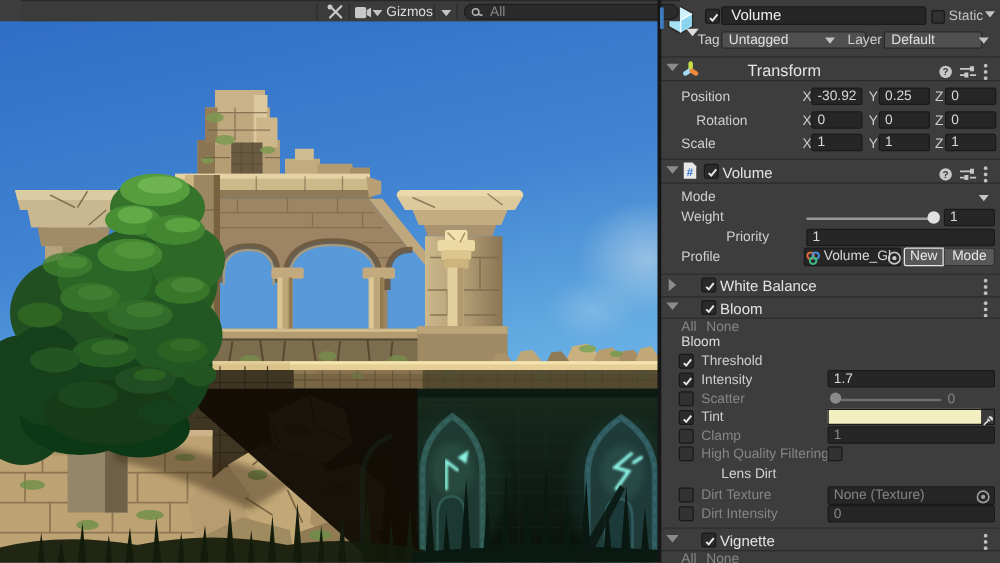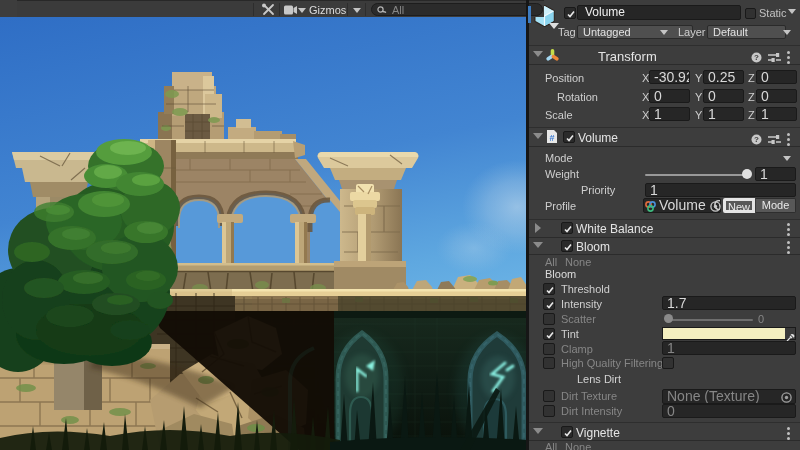--- a/index.html
+++ b/index.html
@@ -9,21 +9,21 @@
   #scene { position:absolute; left:0; top:0; width:527px; height:450px; background:#3d3d3d; }
   #toolbar { position:absolute; left:0; top:0; width:527px; height:17px; background:#3b3b3b; border-top:1px solid #282828; z-index:5;margin-left:17px; }
   .tsep { position:absolute; top:2px; width:1px; height:13px; background:#2d2d2d; }
   #divider { position:absolute; left:526px; top:0; width:3px; height:450px; background:#161616; z-index:6; }
   #inspector { position:absolute; left:529px; top:0; width:271px; height:450px; background:#3d3d3d; }
   #focusbar { position:absolute; left:528px; top:6px; width:3px; height:17px; background:#3e7cc0; z-index:7; }
   .lbl { position:absolute; font-size:11px; color:#cfcfcf; white-space:nowrap; }
   .dim { color:#868686 !important; }
   .bold { font-weight:normal; }
   .fld { position:absolute; background:#262626; border:1px solid #1a1a1a; border-radius:2px;
-         font-size:14px; color:#d8d8d8; padding:0 0 0 4px; line-height:12px; white-space:nowrap; overflow:hidden; }
+         font-size:11px; color:#d8d8d8; padding:0 0 0 4px; line-height:12px; white-space:nowrap; overflow:hidden; }
   .drop { position:absolute; background:#4f4f4f; border:1px solid #2a2a2a; border-radius:2px;
           font-size:11px; color:#e2e2e2; padding-left:5px; line-height:12px; white-space:nowrap; overflow:hidden;}
   .darr { position:absolute; width:0; height:0; border-left:4px solid transparent; border-right:4px solid transparent; border-top:5px solid #c4c4c4; }
   .fold { position:absolute; width:0; height:0; border-left:5px solid transparent; border-right:5px solid transparent; border-top:6px solid #8b8b8b; }
   .foldr { position:absolute; width:0; height:0; border-top:5px solid transparent; border-bottom:5px solid transparent; border-left:6px solid #8b8b8b; }
   .cb { position:absolute; width:12px; height:12px; background:#2a2a2a; border:1px solid #191919; border-radius:2px; }
   .cb svg { position:absolute; left:1px; top:1px; }
   .hdrline { position:absolute; left:0; width:271px; height:1px; background:#2e2e2e; }
   .dots3 { position:absolute; width:3px; color:#c0c0c0; }
   .dots3 i { display:block; width:3px; height:3px; border-radius:50%; background:#c0c0c0; margin-bottom:2px; }
@@ -522,21 +522,21 @@
   <div class="fld" style="left:114px;top:198px;width:78px;height:15px;padding-left:15px;">Volume_Gl</div>
   <svg class="abs" style="left:116px;top:200.5px" width="11" height="11" viewBox="0 0 11 11">
     <circle cx="3.5" cy="3.5" r="2.6" fill="none" stroke="#e06c3c" stroke-width="1.6"></circle>
     <circle cx="7.5" cy="3.5" r="2.6" fill="none" stroke="#4a90d9" stroke-width="1.6"></circle>
     <circle cx="5.5" cy="7.5" r="2.6" fill="none" stroke="#3dba7e" stroke-width="1.6"></circle>
   </svg>
   <svg class="abs" style="left:181px;top:200.5px" width="11" height="11" viewBox="0 0 11 11">
     <circle cx="5.5" cy="5.5" r="4.6" fill="none" stroke="#c8c8c8" stroke-width="1.3"></circle>
     <circle cx="5.5" cy="5.5" r="1.7" fill="#c8c8c8"></circle>
   </svg>
-  <div class="abs" style="left:194px;top:198px;width:32px;height:15px;background:#585858;border:3px solid #e5e5e5;border-radius:2px 0 0 2px;font-size:11px;color:#e8e8e8;text-align:center;line-height:13px;">New</div>
+  <div class="abs" style="left:194px;top:198px;width:32px;height:15px;background:#585858;border:1px solid #e5e5e5;border-radius:2px 0 0 2px;font-size:11px;color:#e8e8e8;text-align:center;line-height:13px;">New</div>
   <div class="abs" style="left:227px;top:198px;width:40px;height:15px;background:#585858;border:1px solid #2e2e2e;border-left:none;border-radius:0 2px 2px 0;font-size:11px;color:#e8e8e8;text-align:center;line-height:13px;">Mode</div>
 
   <div class="hdrline" style="top:219px;"></div>
   <div class="foldr" style="left:6px;top:223px;"></div>
   <div class="cb" style="left:32px;top:222px;">
       <svg width="10" height="10" viewBox="0 0 10 10">
         <polyline points="2,5.5 4,7.5 8,2.5" fill="none" stroke="#e8e8e8" stroke-width="1.6"></polyline>
       </svg>
     </div>
   <div class="lbl bold" style="left:47px;top:222px;font-size:12px;color:#e4e4e4;">White Balance</div>

